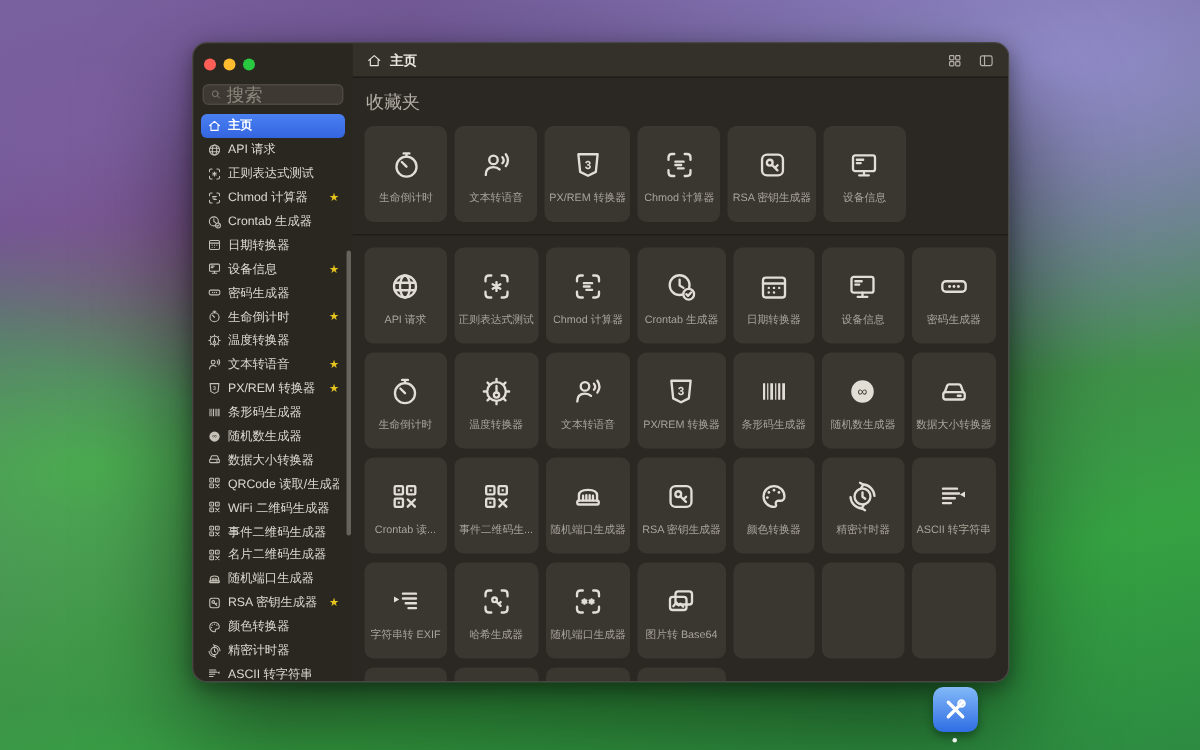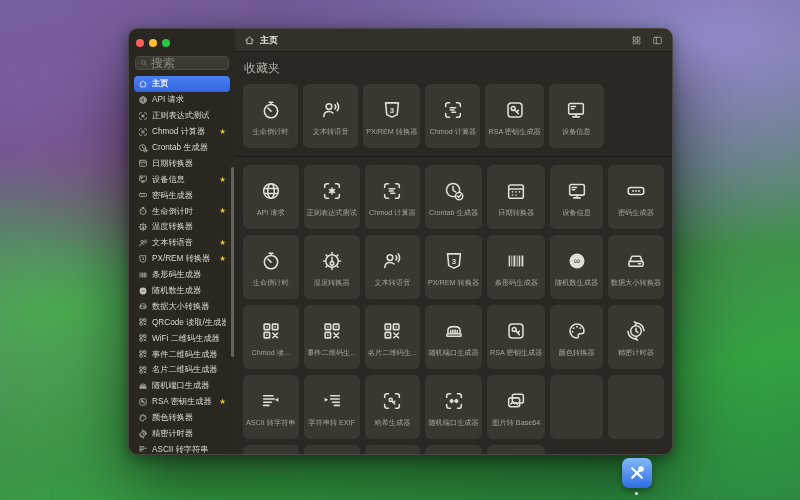--- a/index.html
+++ b/index.html
@@ -607,53 +607,37 @@
                 <rect x="13.5" y="4.5" width="6" height="6" rx=".8"></rect>
                 <rect x="4.5" y="13.5" width="6" height="6" rx=".8"></rect>
                 <g fill="currentColor" stroke="none">
                   <rect x="6.7" y="6.7" width="1.6" height="1.6"></rect>
                   <rect x="15.7" y="6.7" width="1.6" height="1.6"></rect>
                   <rect x="6.7" y="15.7" width="1.6" height="1.6"></rect>
                 </g>
                 <path d="M14 14.2l5.2 5.2M19.2 14.2L14 19.4"></path>
               </svg>
             </span>
-            <span class="t-lbl">Chmod 读...</span>
+            <span class="t-lbl">Crontab 读...</span>
           </div>
           <div class="tile">
             <span class="t-icon">
               <svg viewBox="0 0 24 24" fill="none" stroke="currentColor" stroke-width="1.7" stroke-linecap="round" stroke-linejoin="round">
                 <rect x="4.5" y="4.5" width="6" height="6" rx=".8"></rect>
                 <rect x="13.5" y="4.5" width="6" height="6" rx=".8"></rect>
                 <rect x="4.5" y="13.5" width="6" height="6" rx=".8"></rect>
                 <g fill="currentColor" stroke="none">
                   <rect x="6.7" y="6.7" width="1.6" height="1.6"></rect>
                   <rect x="15.7" y="6.7" width="1.6" height="1.6"></rect>
                   <rect x="6.7" y="15.7" width="1.6" height="1.6"></rect>
                 </g>
                 <path d="M14 14.2l5.2 5.2M19.2 14.2L14 19.4"></path>
               </svg>
             </span>
             <span class="t-lbl">事件二维码生...</span>
-          </div>
-          <div class="tile">
-            <span class="t-icon">
-              <svg viewBox="0 0 24 24" fill="none" stroke="currentColor" stroke-width="1.7" stroke-linecap="round" stroke-linejoin="round">
-                <rect x="4.5" y="4.5" width="6" height="6" rx=".8"></rect>
-                <rect x="13.5" y="4.5" width="6" height="6" rx=".8"></rect>
-                <rect x="4.5" y="13.5" width="6" height="6" rx=".8"></rect>
-                <g fill="currentColor" stroke="none">
-                  <rect x="6.7" y="6.7" width="1.6" height="1.6"></rect>
-                  <rect x="15.7" y="6.7" width="1.6" height="1.6"></rect>
-                  <rect x="6.7" y="15.7" width="1.6" height="1.6"></rect>
-                </g>
-                <path d="M14 14.2l5.2 5.2M19.2 14.2L14 19.4"></path>
-              </svg>
-            </span>
-            <span class="t-lbl">名片二维码生...</span>
           </div>
           <div class="tile">
             <span class="t-icon">
               <svg viewBox="0 0 24 24" fill="none" stroke="currentColor" stroke-width="1.7" stroke-linecap="round" stroke-linejoin="round">
                 <path d="M5.4 15v-3.8q0-4 6.6-4t6.6 4V15"></path>
                 <path d="M8.4 11.4v3.4M10.8 11v3.8M13.2 11v3.8M15.6 11.4v3.4"></path>
                 <rect x="4.2" y="15" width="15.6" height="2.8" rx="1"></rect>
               </svg>
             </span>
             <span class="t-lbl">随机端口生成器</span>

